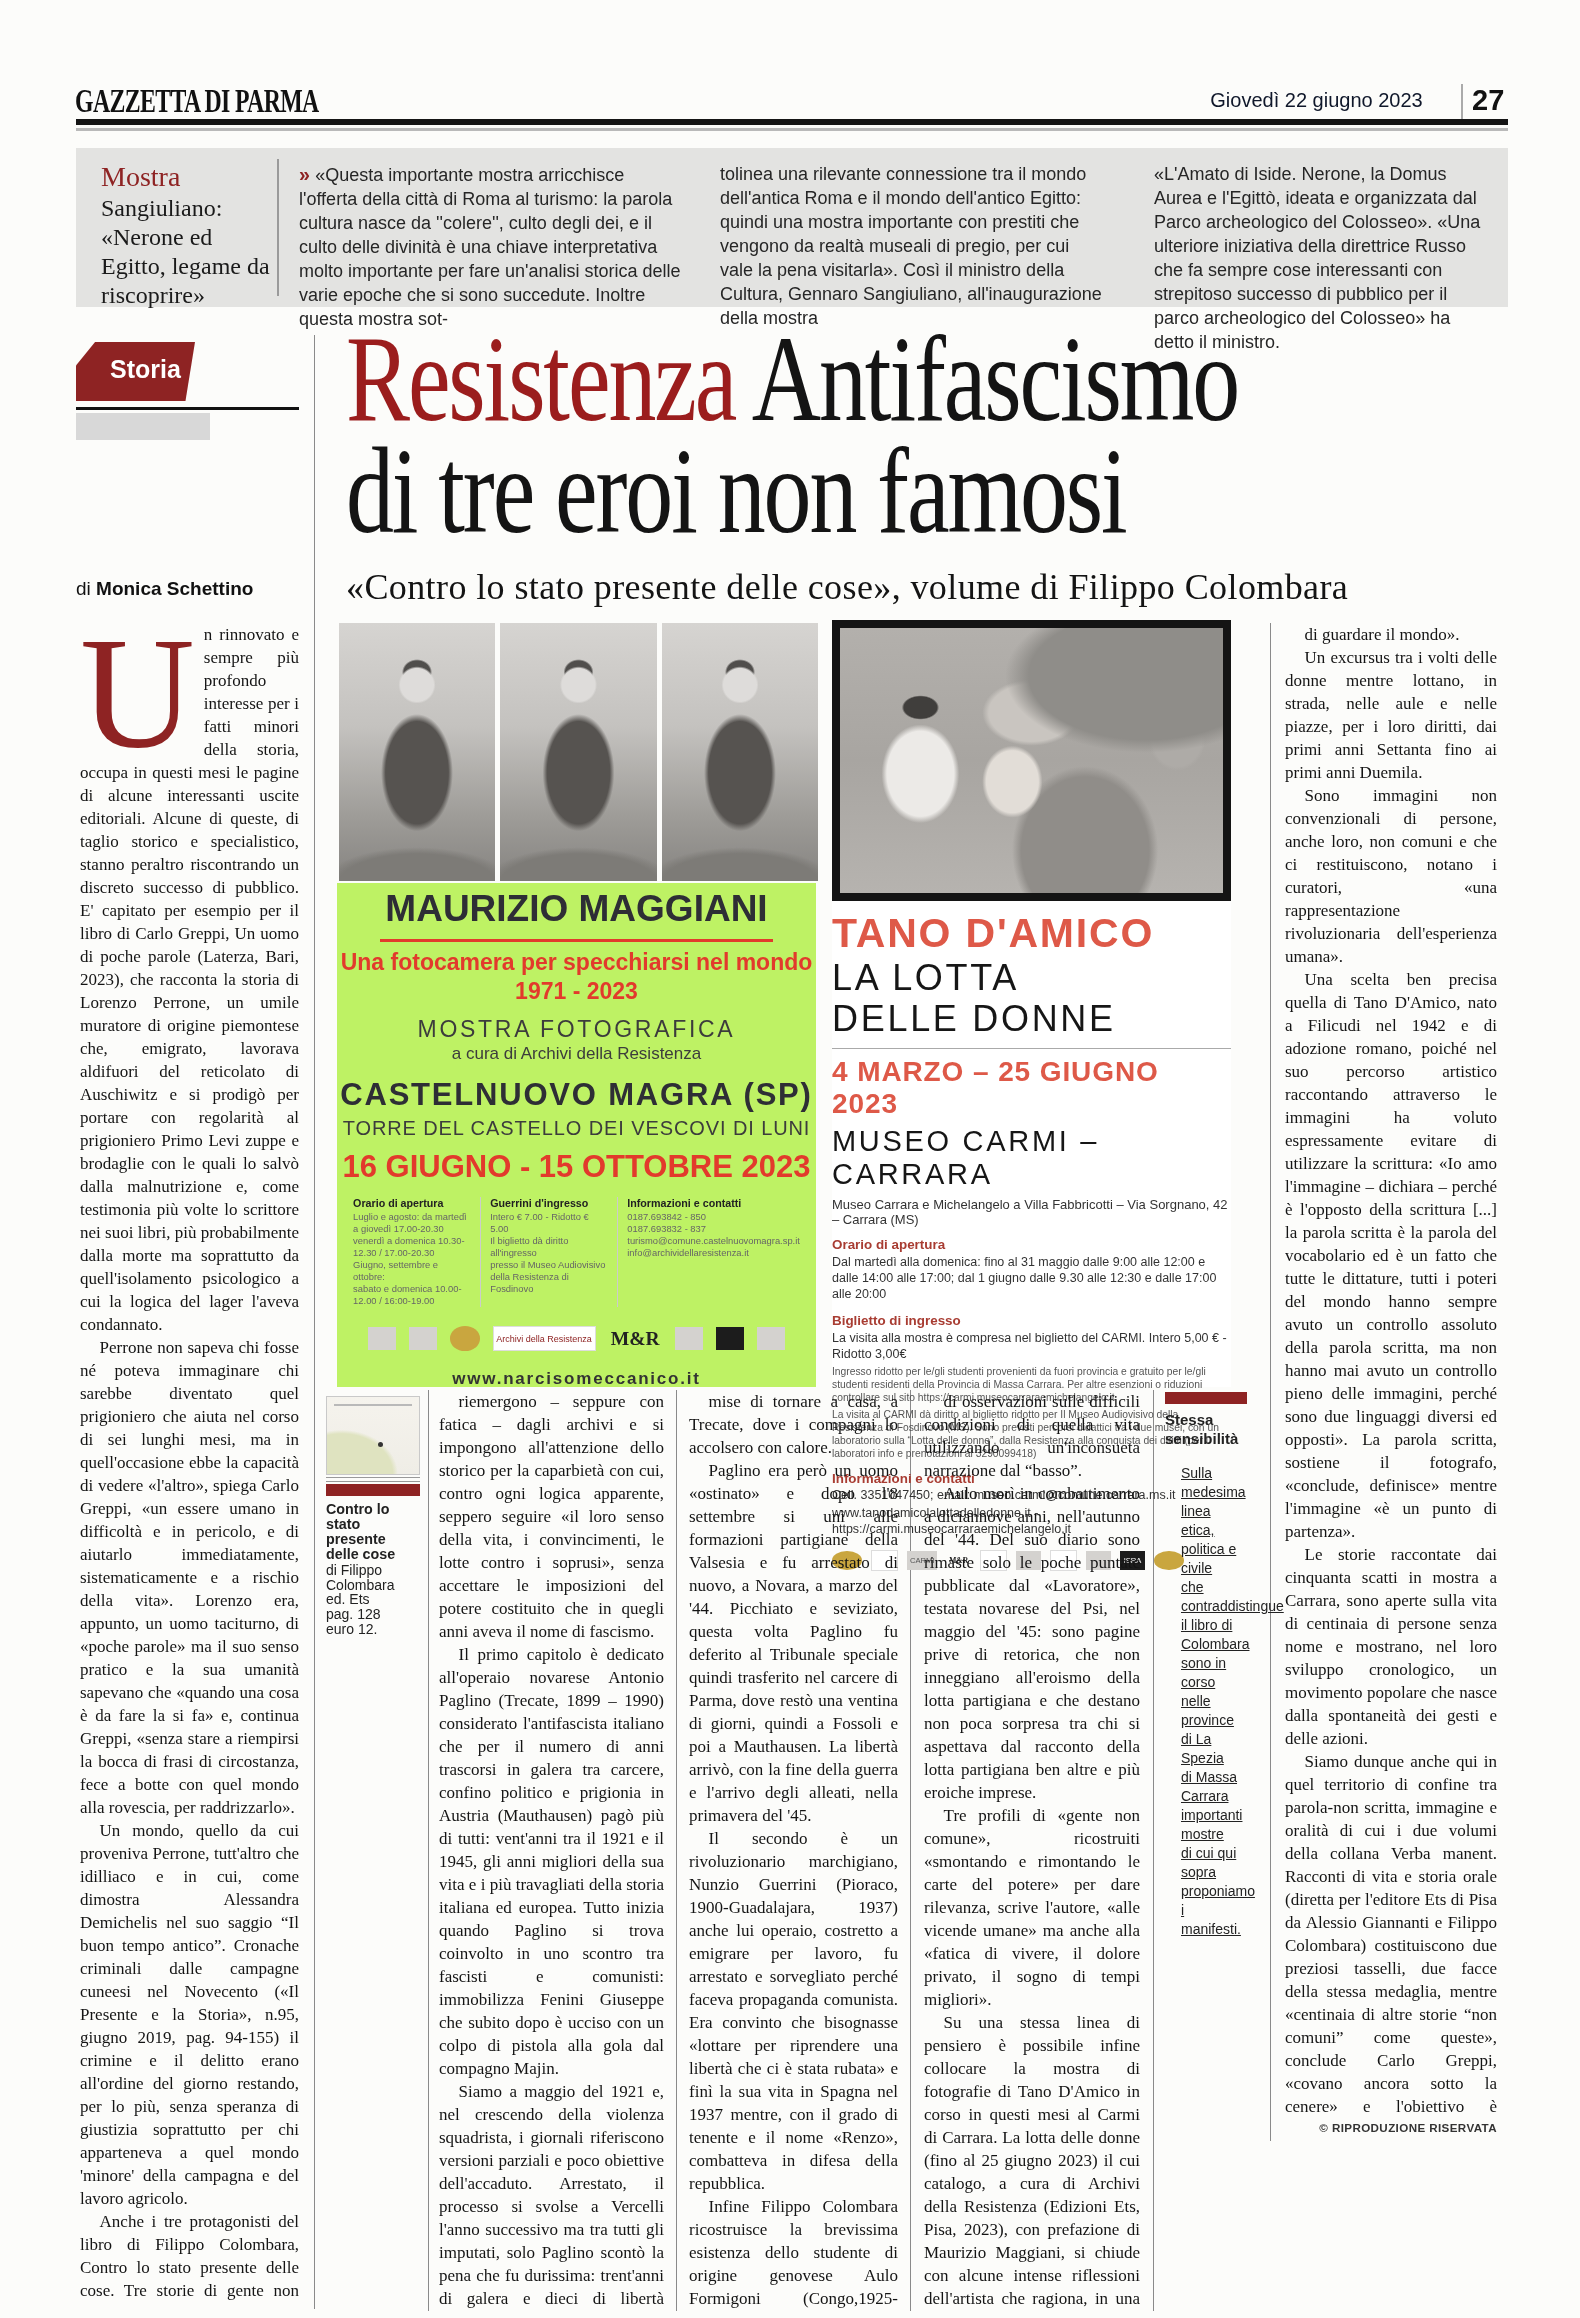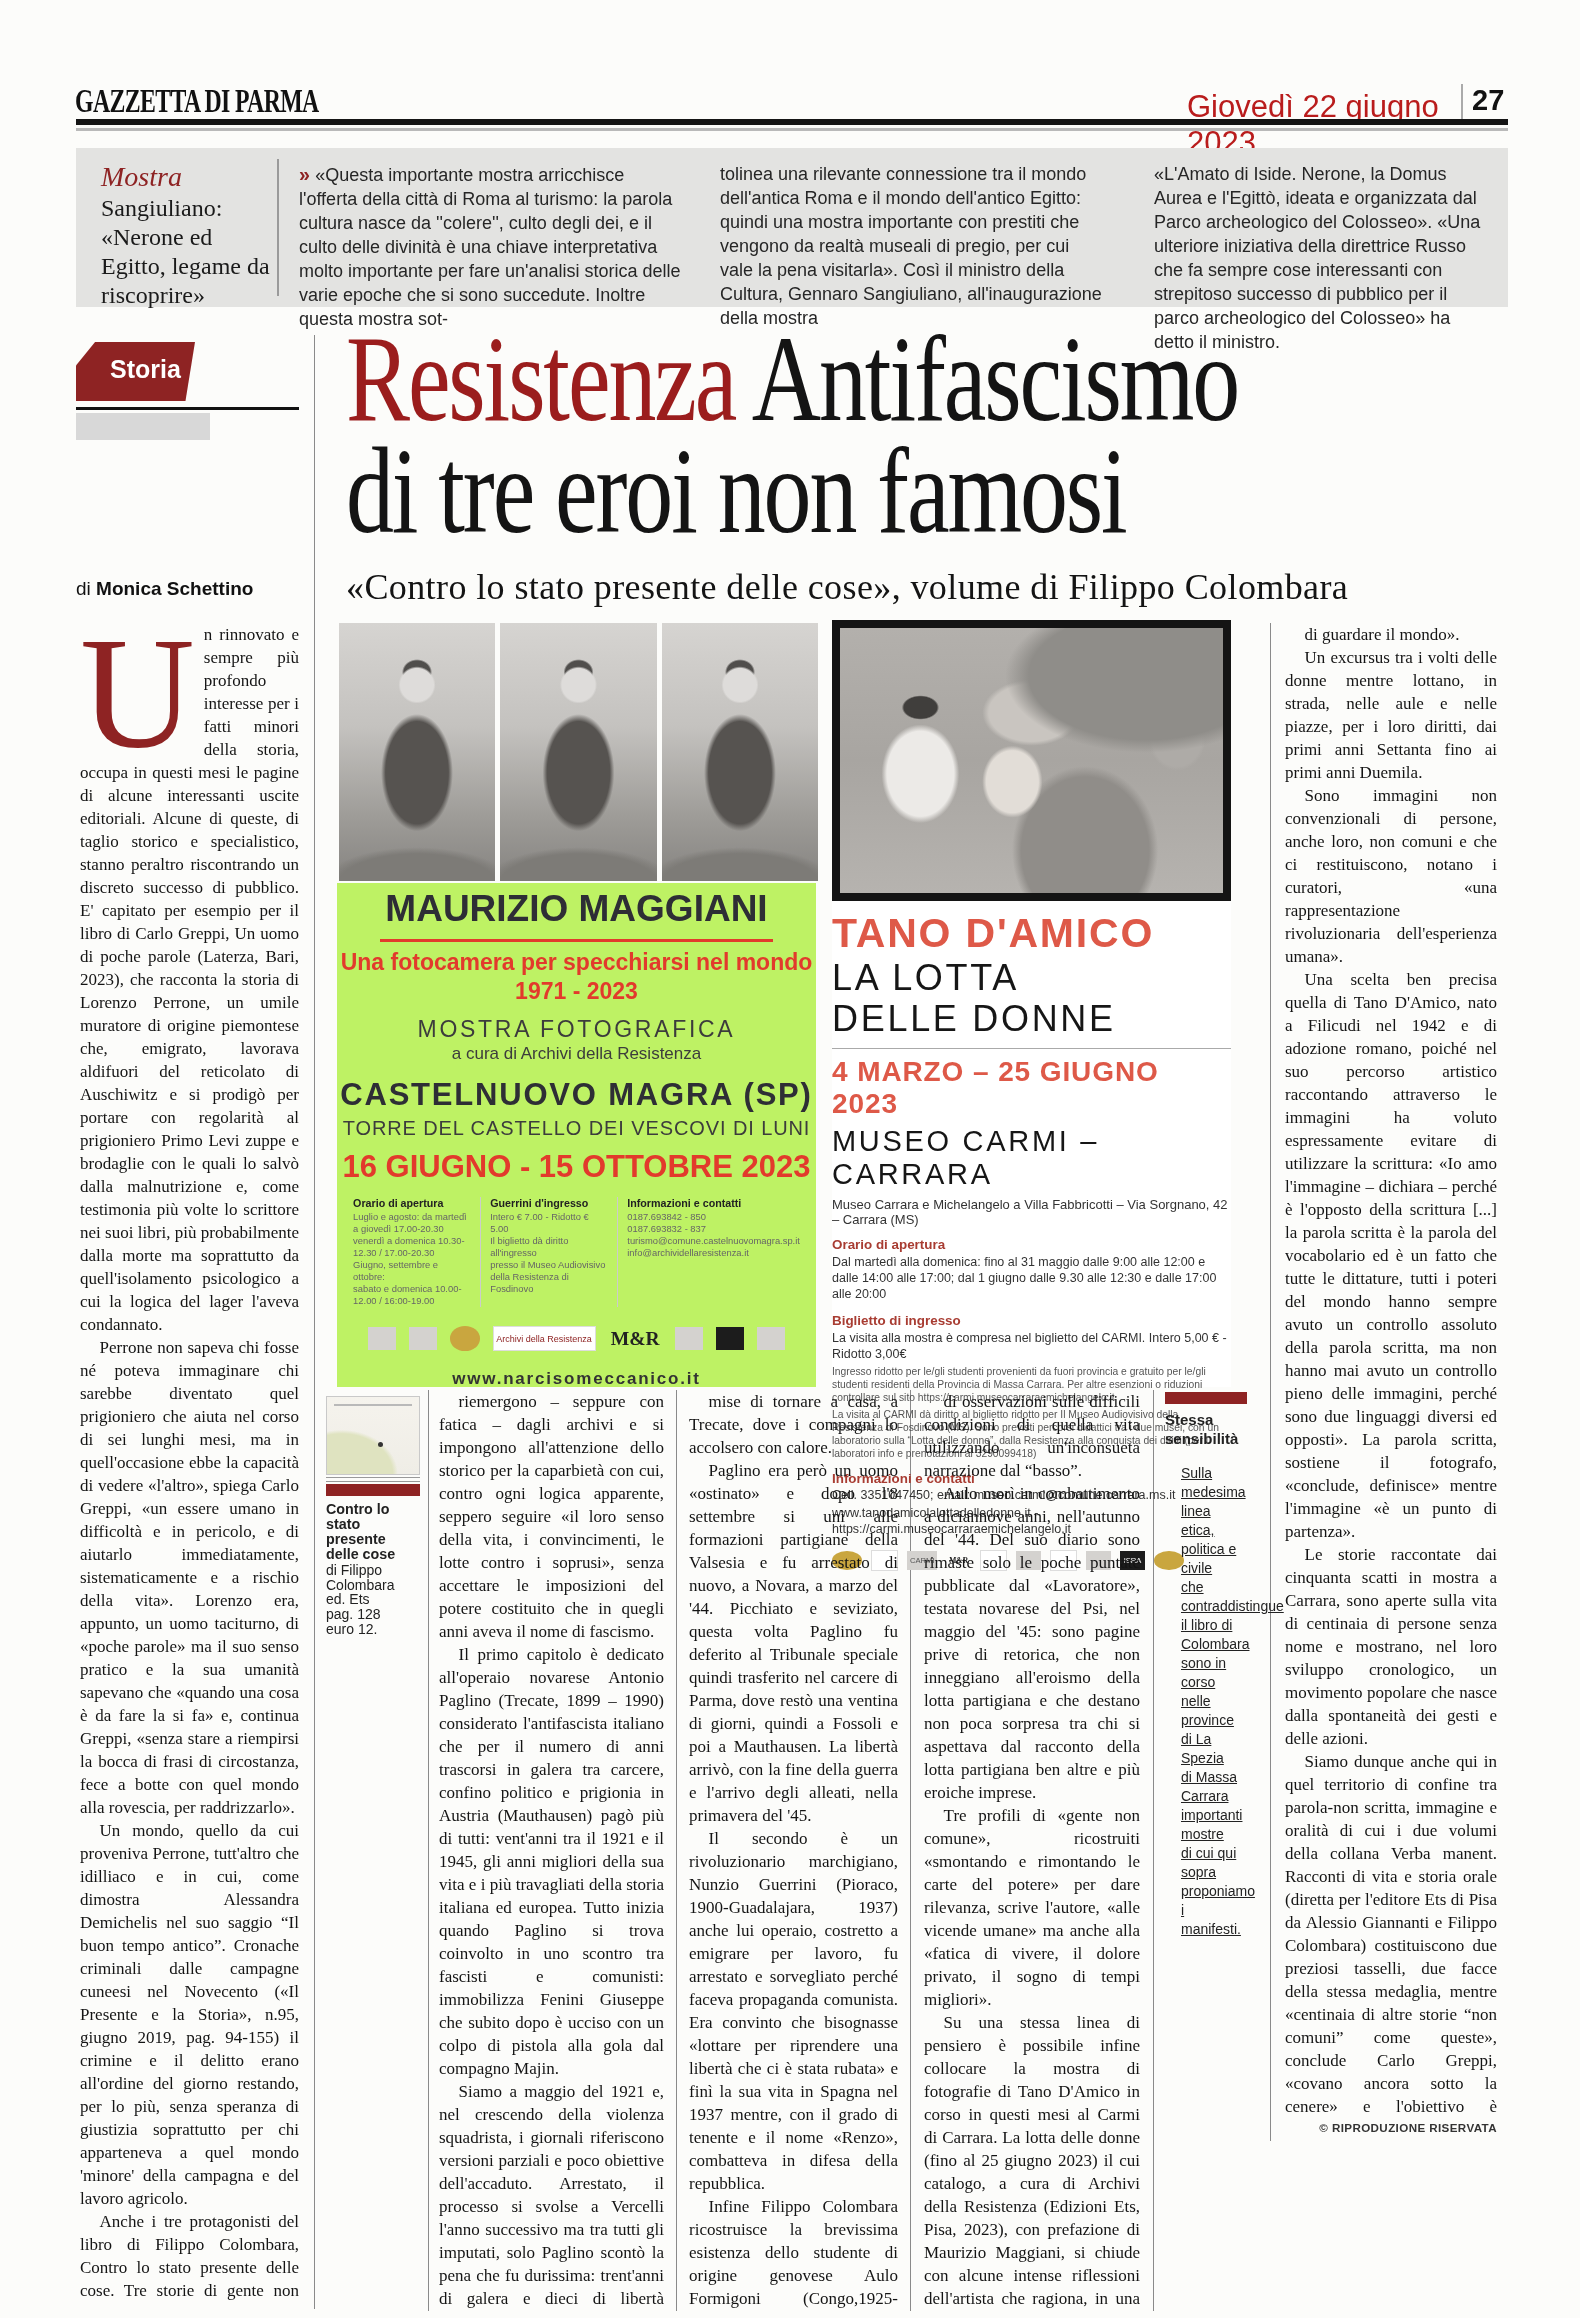--- a/index.html
+++ b/index.html
@@ -2,31 +2,31 @@
 <html lang="it" style="font-size:14.3px"><head>
 <meta charset="utf-8">
 <style>
   html,body{margin:0;padding:0;background:#888;}
   .page{position:relative;width:1581px;height:2319px;background:#fcfcfa;color:#1a1a1a;
         font-family:"Liberation Serif",serif;overflow:hidden;margin:0 auto;}
 
   
   .masthead{position:absolute;left:75px;top:82px;font-weight:bold;font-size:34px;
             letter-spacing:-0.9px;transform:scaleX(0.70);transform-origin:left top;white-space:nowrap;color:#111;}
-  .dateline{position:absolute;left:1187px;top:89px;width:259px;text-align:left;
-            font-family:"Liberation Sans",sans-serif;font-size:31px;color:#b91c1c;}
+  .dateline{position:absolute;left:1187px;top:89px;width:259px;text-align:center;
+            font-family:"Liberation Sans",sans-serif;font-size:20px;color:#0f172a;}
   .pagenum-rule{position:absolute;left:1461px;top:84px;width:1.8px;height:37px;background:#aaa;}
   .pagenum{position:absolute;left:1472px;top:84px;font-family:"Liberation Sans",sans-serif;
            font-weight:bold;font-size:29px;color:#111;}
   .rule-black{position:absolute;left:76px;top:119px;width:1432px;height:6.2px;background:#151515;}
   .rule-gray{position:absolute;left:76px;top:128px;width:1432px;height:2.7px;background:#b9b9b9;}
 
   
   .graybox{position:absolute;left:76px;top:148px;width:1432px;height:159px;background:#e3e3e1;}
-  .gb-kicker{position:absolute;left:25px;top:12.5px;font-size:28px;color:#8e2323;font-style:italic;}
+  .gb-kicker{position:absolute;left:25px;top:12.5px;font-size:28px;color:#8e2323;}
   .gb-title{position:absolute;left:25px;top:46px;width:178px;font-size:24px;line-height:29px;color:#1a1a1a;}
   .gb-divider{position:absolute;left:201px;top:10.7px;width:1.8px;height:137px;background:#9a9a9a;}
   .gb-col{position:absolute;top:14.3px;font-family:"Liberation Sans",sans-serif;font-size:18px;
           line-height:24px;color:#262626;text-align:left;}
   .gb-c1{left:223px;width:384px;}
   .gb-c2{left:644px;width:382px;}
   .gb-c3{left:1078px;width:332px;}
   .gb-quote{color:#8e2323;font-weight:bold;font-size:19.6px;letter-spacing:-1.8px;margin-right:7.1px;}
 
   

